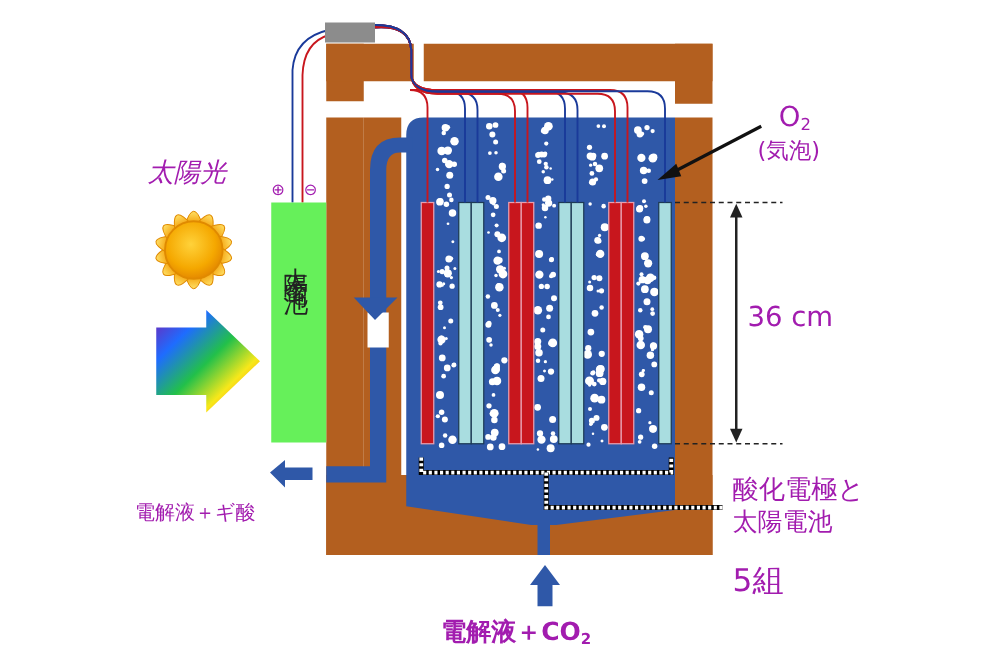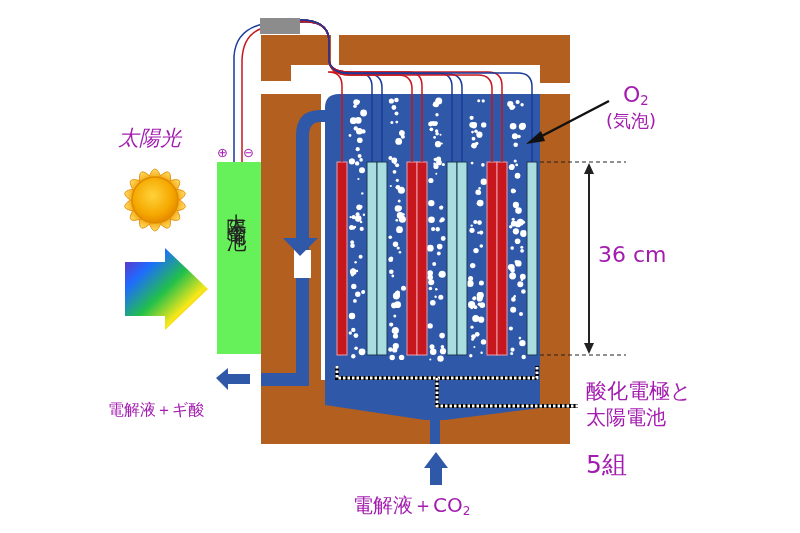--- a/index.html
+++ b/index.html
@@ -442,15 +442,15 @@
 <div class="label" style="left:606px; top:112px; font-size:18px;">(気泡)</div>
 
 <div class="label" style="left:598px; top:244px; font-size:22px;">36 cm</div>
 
 <div class="label" style="left:586px; top:381px; font-size:21px;">酸化電極と</div>
 <div class="label" style="left:586px; top:407px; font-size:20px;">太陽電池</div>
 <div class="label" style="left:586px; top:452px; font-size:25px;">5組</div>
 
 <div class="label" style="left:108px; top:402px; font-size:16px;">電解液＋ギ酸</div>
 
-<div class="label" style="left:353px; top:495px; font-size:20px;">
+<div class="label" style="left:353px; top:495px; font-size:20px;font-weight:bold;">
   <span>電解液＋CO</span><sub>2</sub>
 </div>
 
 </body></html>

